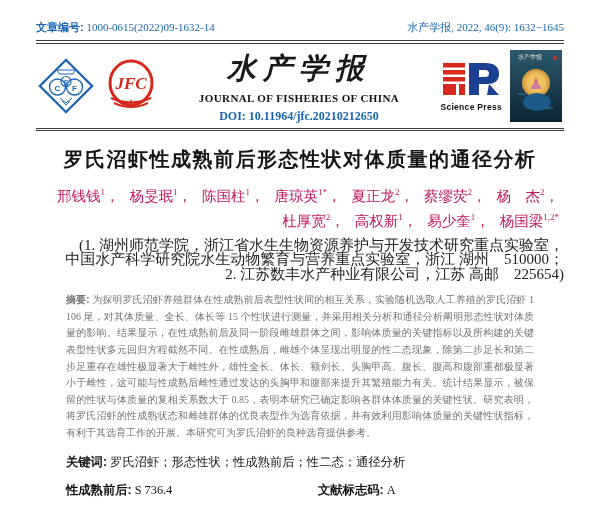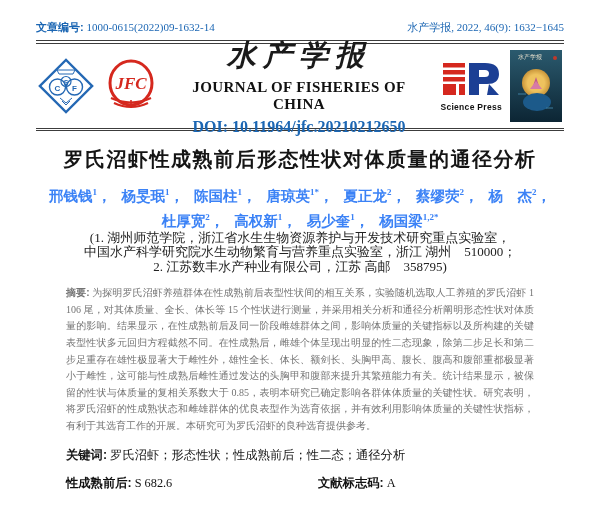--- a/index.html
+++ b/index.html
@@ -15,34 +15,34 @@
   .blue { color:#1b66b3; }
   .cn-bold { font-family:"Liberation Sans","DejaVu Sans",sans-serif; font-weight:bold; }
   .rule-double { height:3.5px; border-top:1.2px solid #3c3c3c; border-bottom:1.2px solid #3c3c3c; }
   
   .masthead { display:flex; align-items:center; justify-content:space-between;
     padding:7px 2px 6px 2px; height:84px; }
   .logos-left { display:flex; align-items:center; gap:8px; width:140px; }
   .mast-center { flex:1; text-align:center; }
   .journal-cn { font-size:29px; font-weight:bold; font-style:italic;
     font-family:"DejaVu Serif","Liberation Serif",serif; letter-spacing:7px; color:#1a1a1a; }
-  .journal-en { font-size:15px; font-weight:bold; letter-spacing:0.4px; margin-top:3px; }
-  .doi { font-size:16px; font-weight:bold; margin-top:5px; }
+  .journal-en { font-size:11px; font-weight:bold; letter-spacing:0.4px; margin-top:3px; }
+  .doi { font-size:12px; font-weight:bold; margin-top:5px; }
   .logos-right { display:flex; align-items:center; gap:8px; width:142px; justify-content:flex-end; }
   .sp-block { text-align:right; }
   .sp-caption { font-family:"Liberation Sans","DejaVu Sans",sans-serif; font-weight:bold;
     font-size:8.5px; margin-top:1px; letter-spacing:0.3px; }
   
   .title { text-align:center; font-family:Liberation Sans, sans-serif;
     font-weight:bold; font-size:20px; letter-spacing:1.5px; margin-top:15px; color:#151515; }
-  .authors { text-align:center; font-size:14.5px; margin-top:9px; line-height:20px; color:#3b82f6;font-weight:bold; }
+  .authors { text-align:right; font-size:14.5px; margin-top:9px; line-height:20px; color:#be185d; }
   .authors.second { margin-top:1px; }
   .author { margin:0 5px; white-space:nowrap; }
   .author sup { font-size:9px; vertical-align:super; }
-  .affils { text-align:center; font-size:13px; line-height:14.5px; color:#222; }
+  .affils { text-align:right; font-size:15px; line-height:14.5px; margin-top:7px; color:#222; }
   .abstract { margin:11px 30px 0 30px; font-size:10px; line-height:16.6px;
     text-align:justify; color:#737373; }
   .abstract b, .kw b, .meta b {
     font-family:"Liberation Sans","DejaVu Sans",sans-serif; font-weight:bold; }
   .kw { margin:12px 30px; font-size:12.3px; line-height:16.6px; color:#161616; }
   .meta { margin:1px 30px 0 30px; font-size:12.3px; line-height:17px; display:flex; }
   .meta .meta-item { width:252px; }
 </style>
 </head>
 <body>
@@ -124,25 +124,25 @@
   <div class="rule-double"></div>
 
   <h1 class="title">罗氏沼虾性成熟前后形态性状对体质量的通径分析</h1>
 
   <div class="authors"><span class="author"><span>邢钱钱</span><sup>1</sup>，</span><span class="author"><span>杨旻珉</span><sup>1</sup>，</span><span class="author"><span>陈国柱</span><sup>1</sup>，</span><span class="author"><span>唐琼英</span><sup>1*</sup>，</span><span class="author"><span>夏正龙</span><sup>2</sup>，</span><span class="author"><span>蔡缪荧</span><sup>2</sup>，</span><span class="author"><span>杨　杰</span><sup>2</sup>，</span></div>
   <div class="authors second"><span class="author"><span>杜厚宽</span><sup>2</sup>，</span><span class="author"><span>高权新</span><sup>1</sup>，</span><span class="author"><span>易少奎</span><sup>1</sup>，</span><span class="author"><span>杨国梁</span><sup>1,2*</sup></span></div>
 
   <div class="affils">
     <div>(1. 湖州师范学院，浙江省水生生物资源养护与开发技术研究重点实验室，</div>
     <div>中国水产科学研究院水生动物繁育与营养重点实验室，浙江 湖州　510000；</div>
-    <div>2. 江苏数丰水产种业有限公司，江苏 高邮　358795)</div>
+    <div>2. 江苏数丰水产种业有限公司，江苏 高邮　225654)</div>
   </div>
 
   <p class="abstract"><b>摘要:</b> <span>为探明罗氏沼虾养殖群体在性成熟前后表型性状间的相互关系，实验随机选取人工养殖的罗氏沼虾 1 106 尾，对其体质量、全长、体长等 15 个性状进行测量，并采用相关分析和通径分析阐明形态性状对体质量的影响。结果显示，在性成熟前后及同一阶段雌雄群体之间，影响体质量的关键指标以及所构建的关键表型性状多元回归方程截然不同。在性成熟后，雌雄个体呈现出明显的性二态现象，除第二步足长和第二步足重存在雄性极显著大于雌性外，雄性全长、体长、额剑长、头胸甲高、腹长、腹高和腹部重都极显著小于雌性，这可能与性成熟后雌性通过发达的头胸甲和腹部来提升其繁殖能力有关。统计结果显示，被保留的性状与体质量的复相关系数大于 0.85，表明本研究已确定影响各群体体质量的关键性状。研究表明，将罗氏沼虾的性成熟状态和雌雄群体的优良表型作为选育依据，并有效利用影响体质量的关键性状指标，有利于其选育工作的开展。本研究可为罗氏沼虾的良种选育提供参考。</span></p>
 
   <p class="kw"><b>关键词:</b> <span>罗氏沼虾；形态性状；性成熟前后；性二态；通径分析</span></p>
 
   <div class="meta">
-    <span class="meta-item"><b>性成熟前后:</b> <span>S 682.6</span></span>
+    <span class="meta-item"><b>性成熟前后:</b> <span>S 736.4</span></span>
     <span><b>文献标志码:</b> <span>A</span></span>
   </div>
 
 </div>
 
 </body></html>

